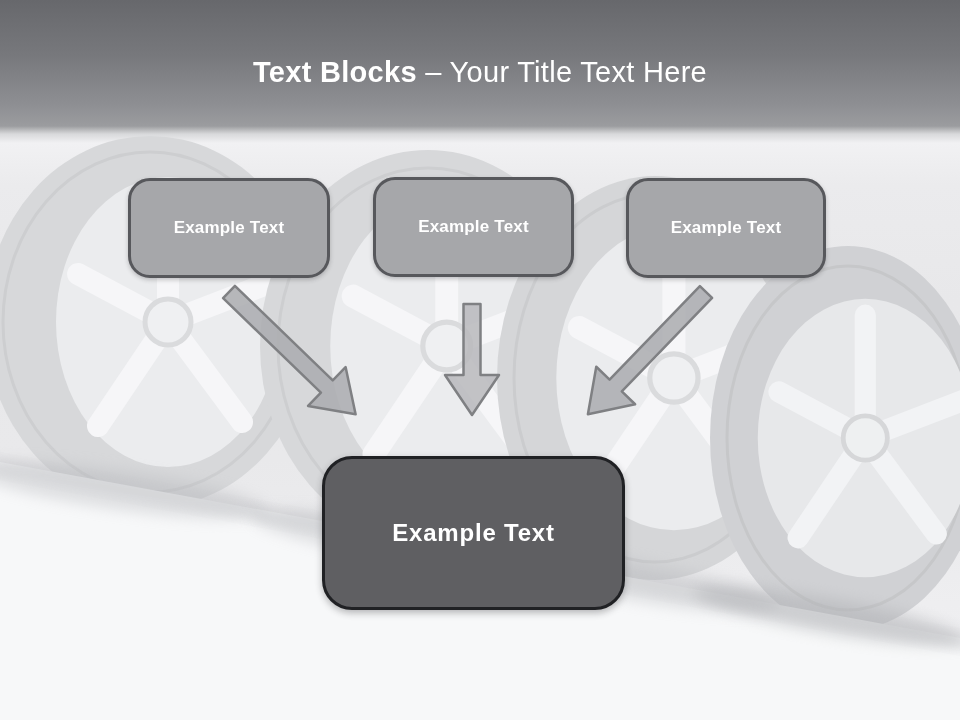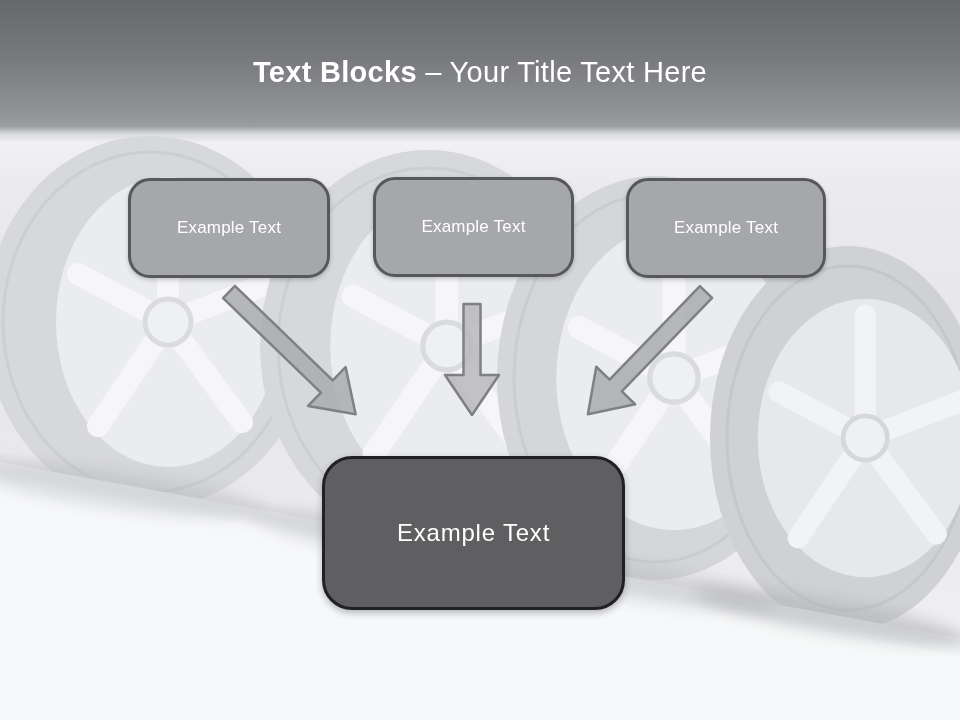--- a/index.html
+++ b/index.html
@@ -18,20 +18,21 @@
     letter-spacing:0.3px;line-height:36px;
   }
   .title .bold{font-weight:700;}
   .bg-svg,.arrows-svg{position:absolute;left:0;top:0;width:960px;height:720px;}
   .block{
     position:absolute;box-sizing:border-box;
     display:flex;align-items:center;justify-content:center;
     background:#a6a7aa;border:3px solid #57585c;border-radius:22px;
     color:#ffffff;font-size:17px;letter-spacing:0.2px;
     box-shadow:0 2px 4px rgba(40,40,45,0.25);
+    font-weight:bold;
   }
   .block-1{left:128px;top:178px;width:202px;height:100px;}
   .block-2{left:373px;top:177px;width:201px;height:100px;}
   .block-3{left:626px;top:178px;width:200px;height:100px;}
   .block-center{
     left:322px;top:456px;width:303px;height:154px;
     background:#5f5f62;border:3px solid #202124;border-radius:30px;
     font-size:24px;letter-spacing:0.8px;
     box-shadow:0 3px 7px rgba(30,30,34,0.3);
   }

